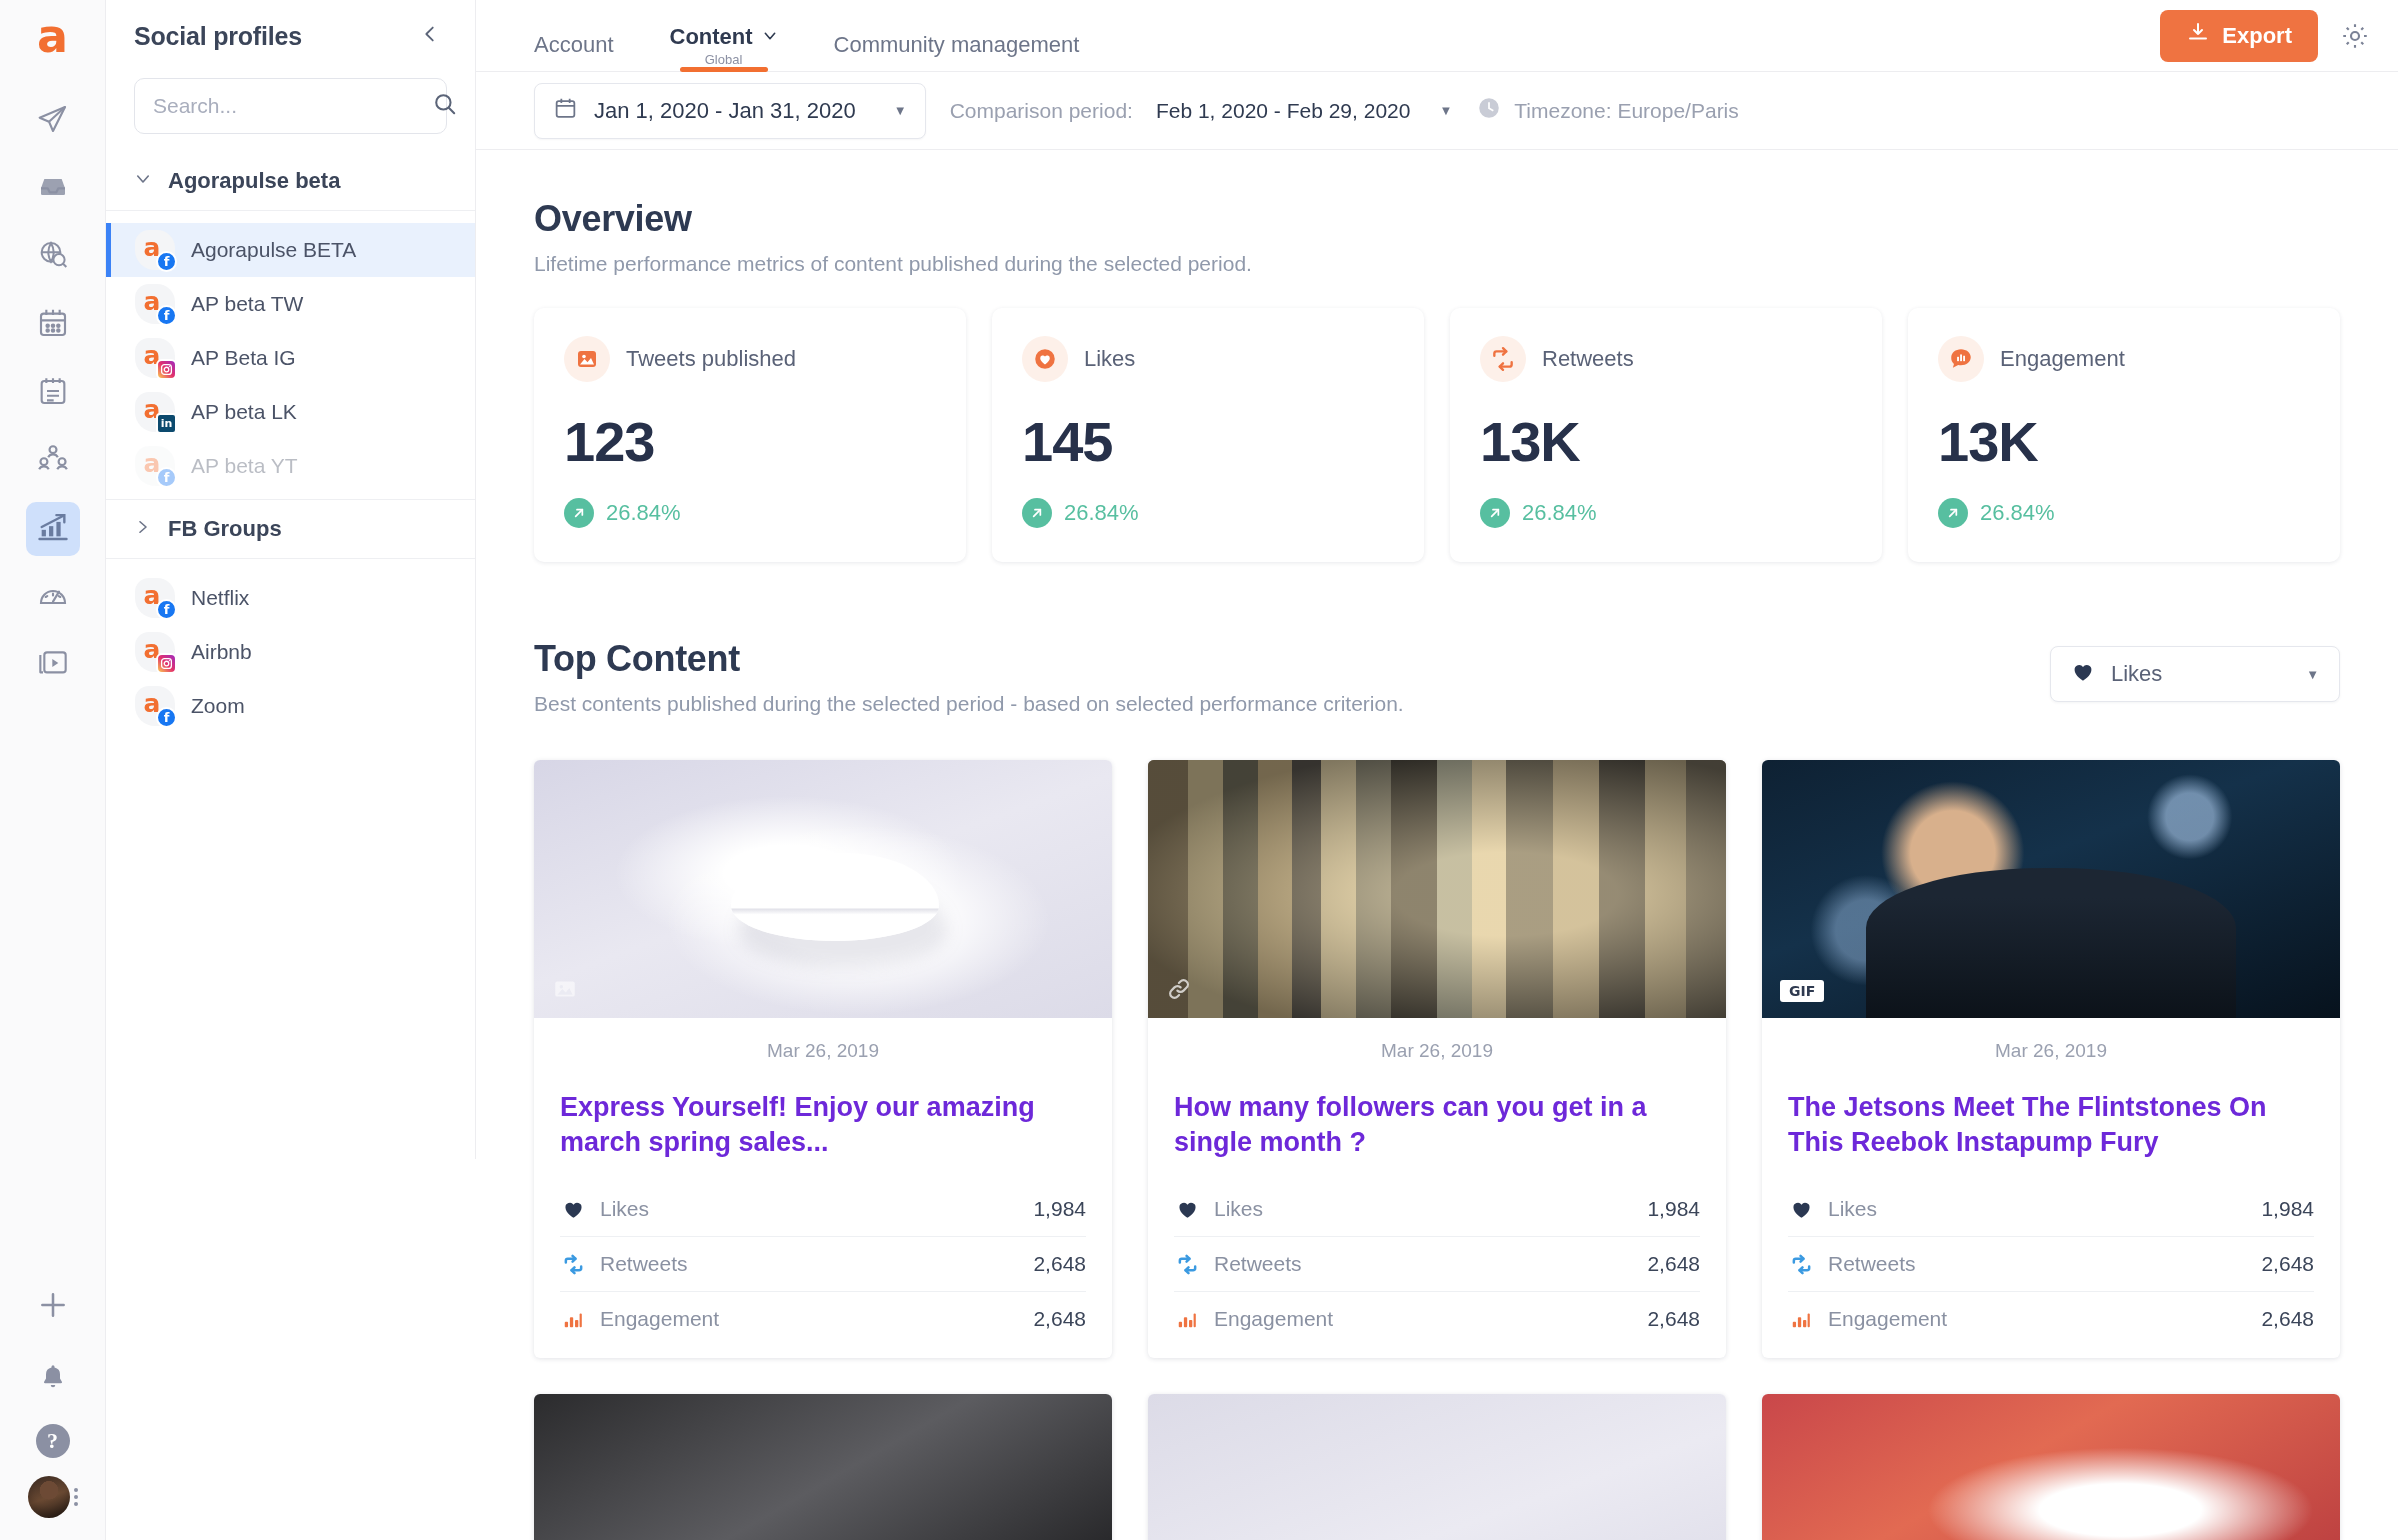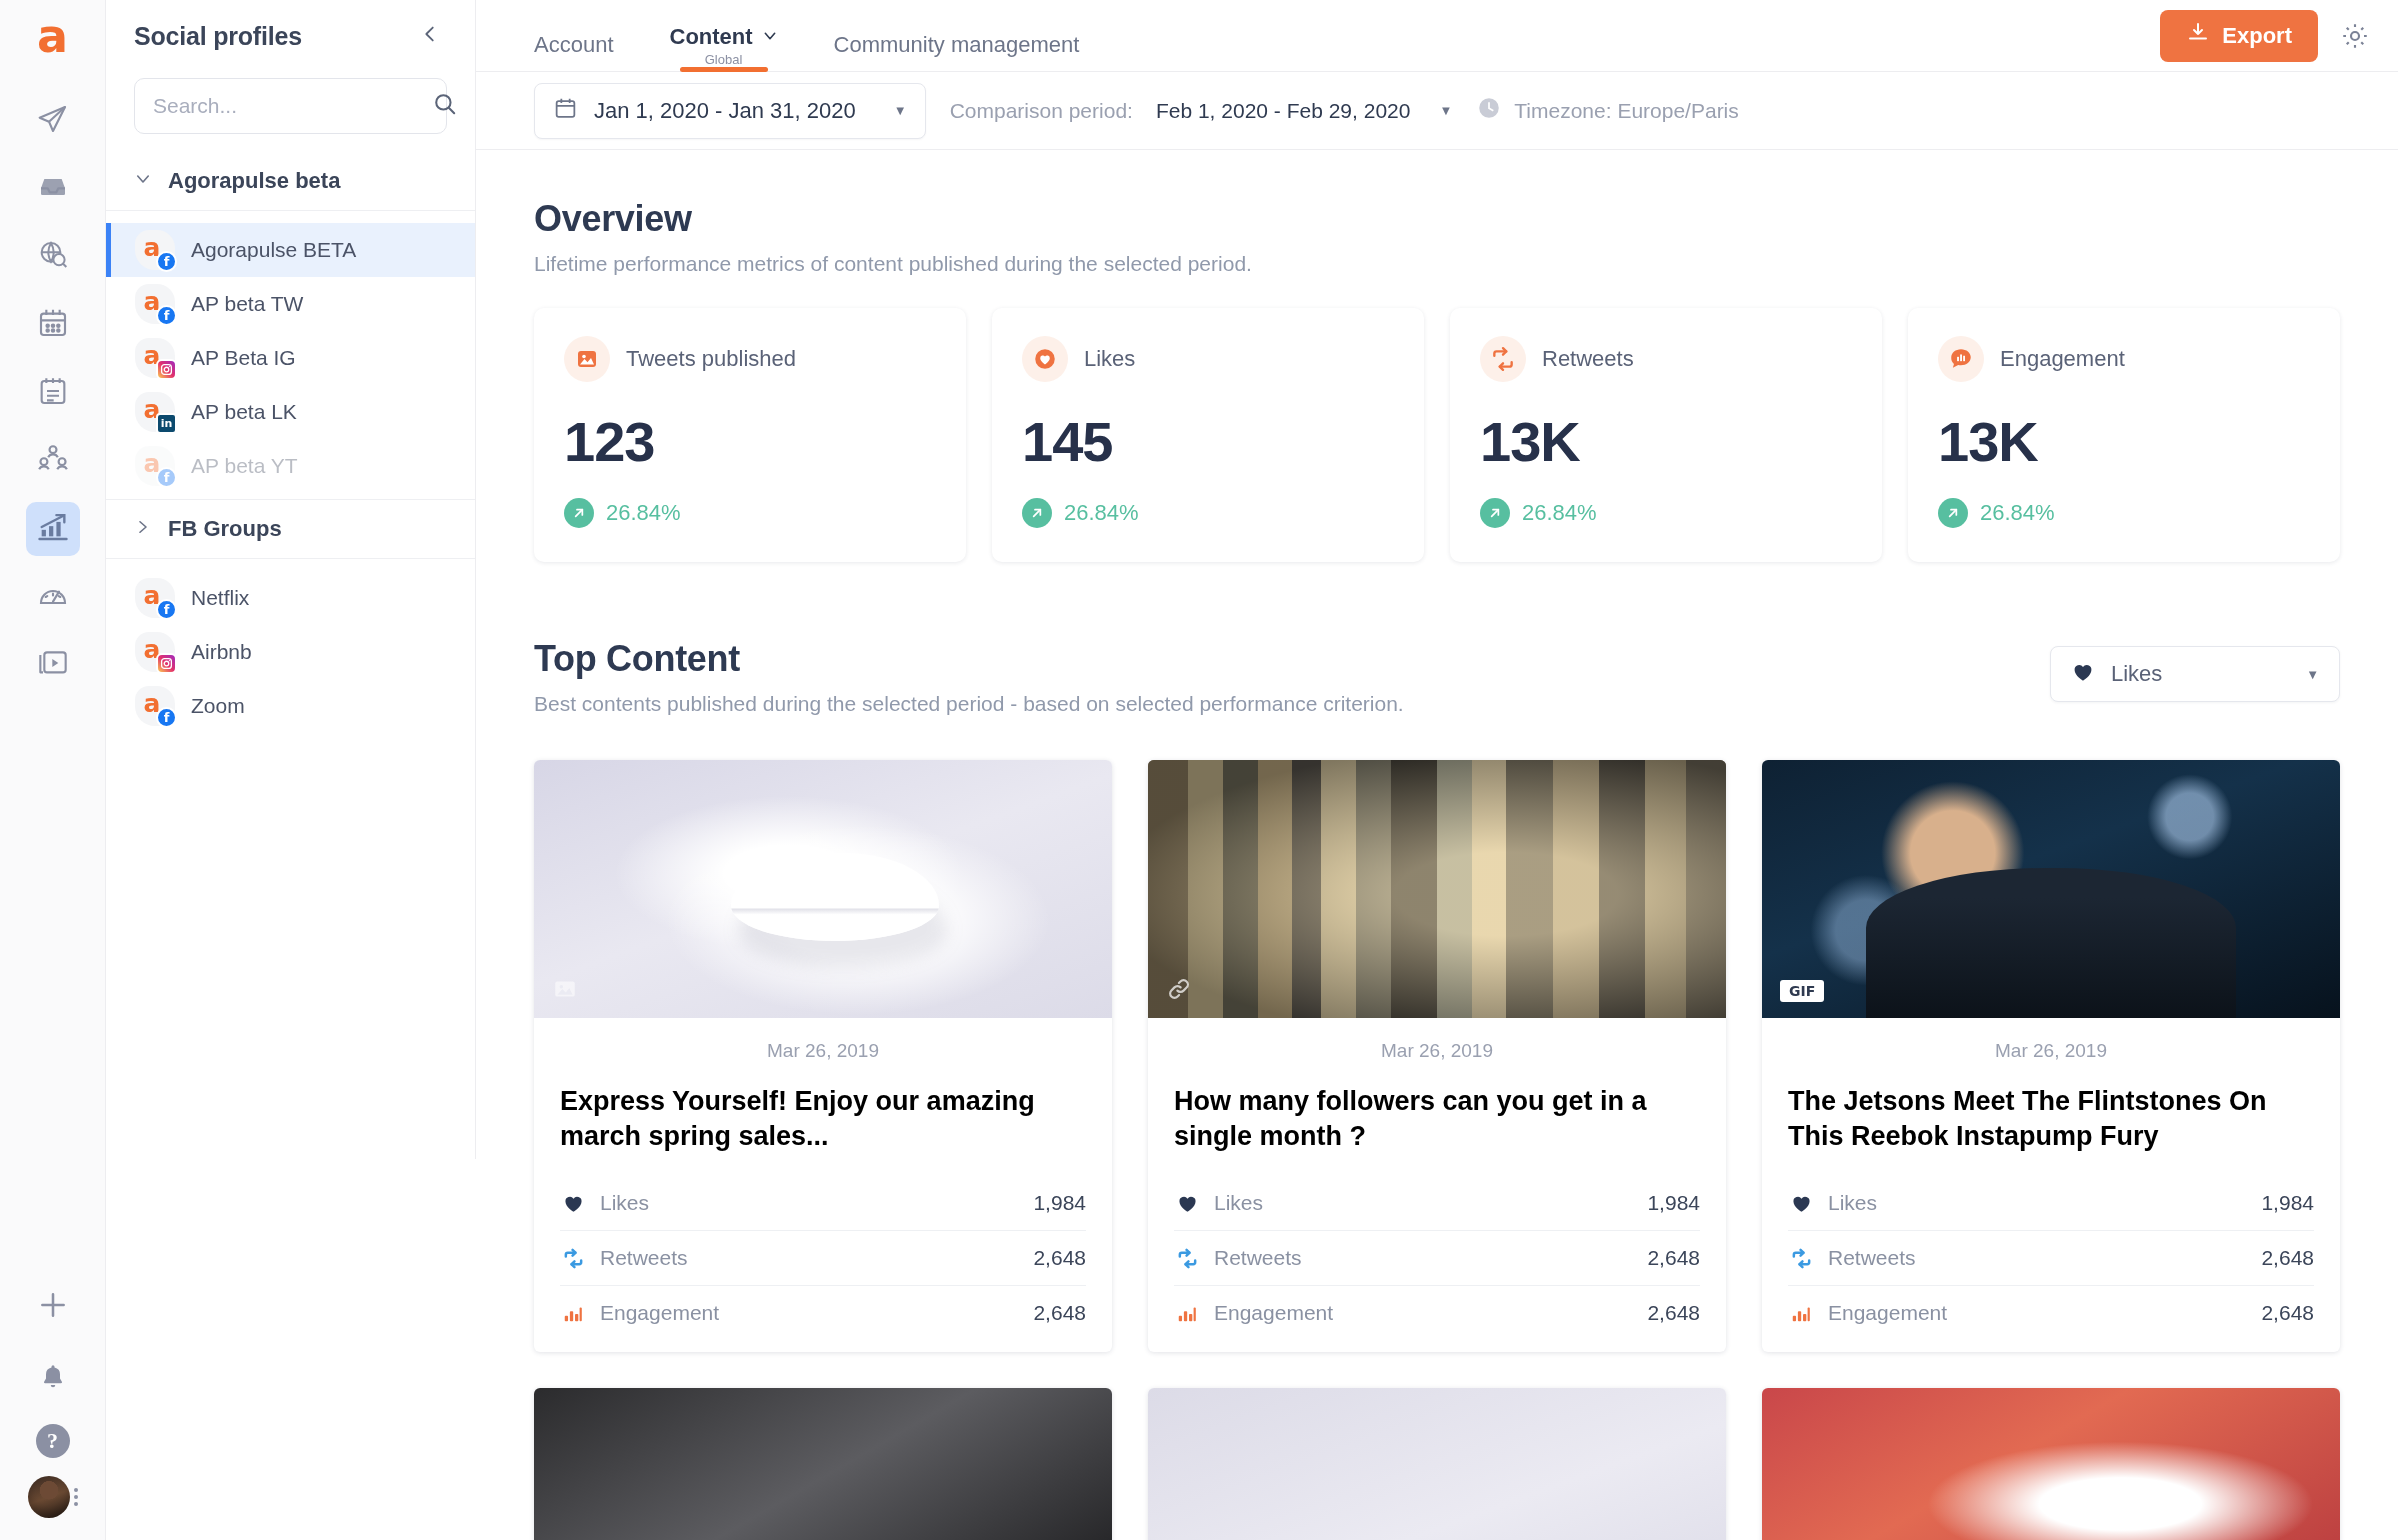--- a/index.html
+++ b/index.html
@@ -236,22 +236,22 @@
     display: flex; align-items: center; justify-content: center;
   }
   .media-badge.gif {
     background: #fff; color: #2f3a50; font-size: 14px; font-weight: 700;
     padding: 3px 9px; border-radius: 3px; font-family: "DejaVu Sans", sans-serif;
   }
   .media-badge.ghost { opacity: .72; }
   .pc-body { padding: 22px 26px 4px 26px; }
   .pc-date { font-size: 19px; color: #9aa0b0; text-align: center; }
   .pc-title {
-    font-size: 27px; font-weight: 700; color: #000000; line-height: 1.28;
-    margin-top: 22px; min-height: 70px;
+    font-size: 27px; font-weight: 700; color: #6d28d9; line-height: 1.28;
+    margin-top: 28px; min-height: 70px;
   }
   .pc-metrics { margin-top: 22px; }
   .pc-row {
     display: flex; align-items: center; gap: 14px; padding: 15px 0;
     border-top: 1px solid #eef0f3; font-size: 21px; color: #8a91a2;
   }
   .pc-row:first-child { border-top: 0; }
   .pc-row .val { margin-left: auto; color: #3b4559; }
   .pc-row .ic { width: 26px; display: flex; align-items: center; justify-content: center; }
   .ic.heart { color: #2b3852; }

